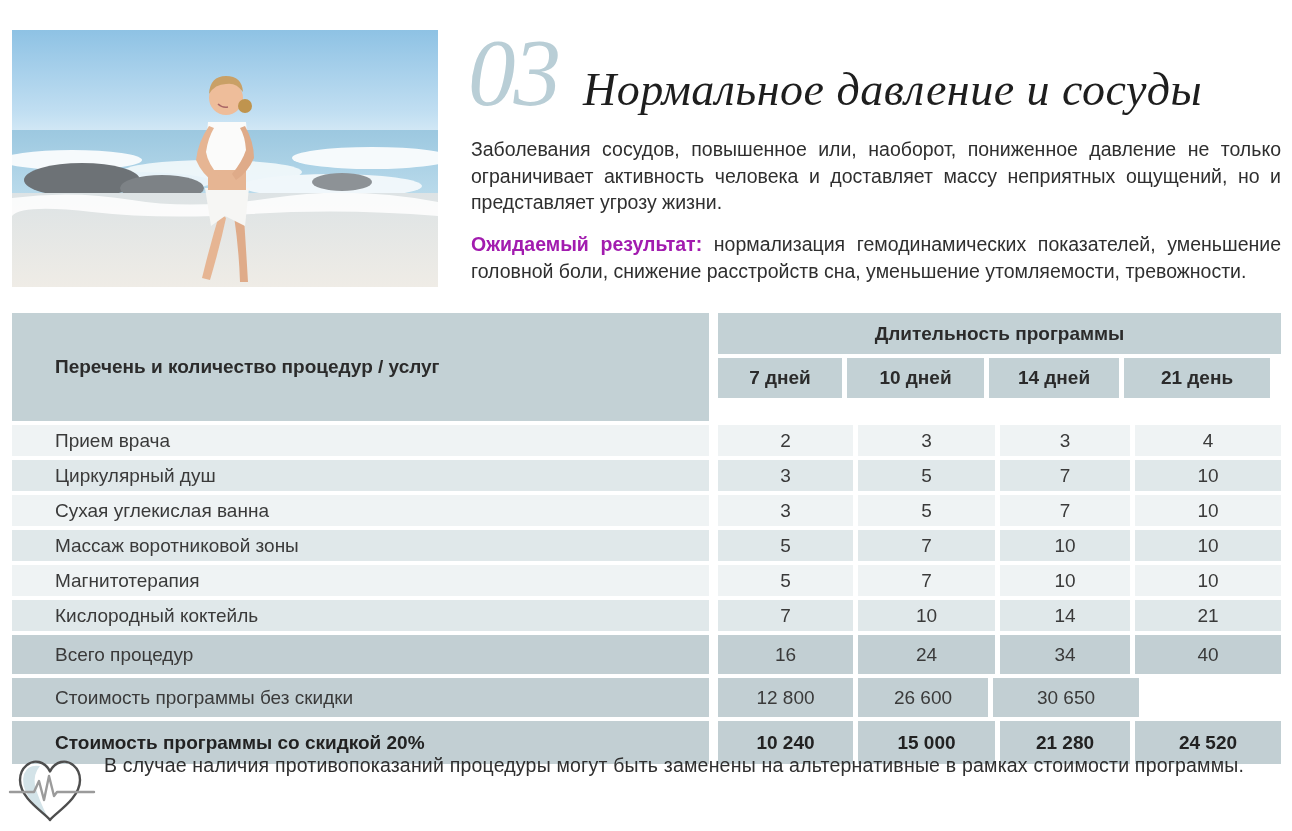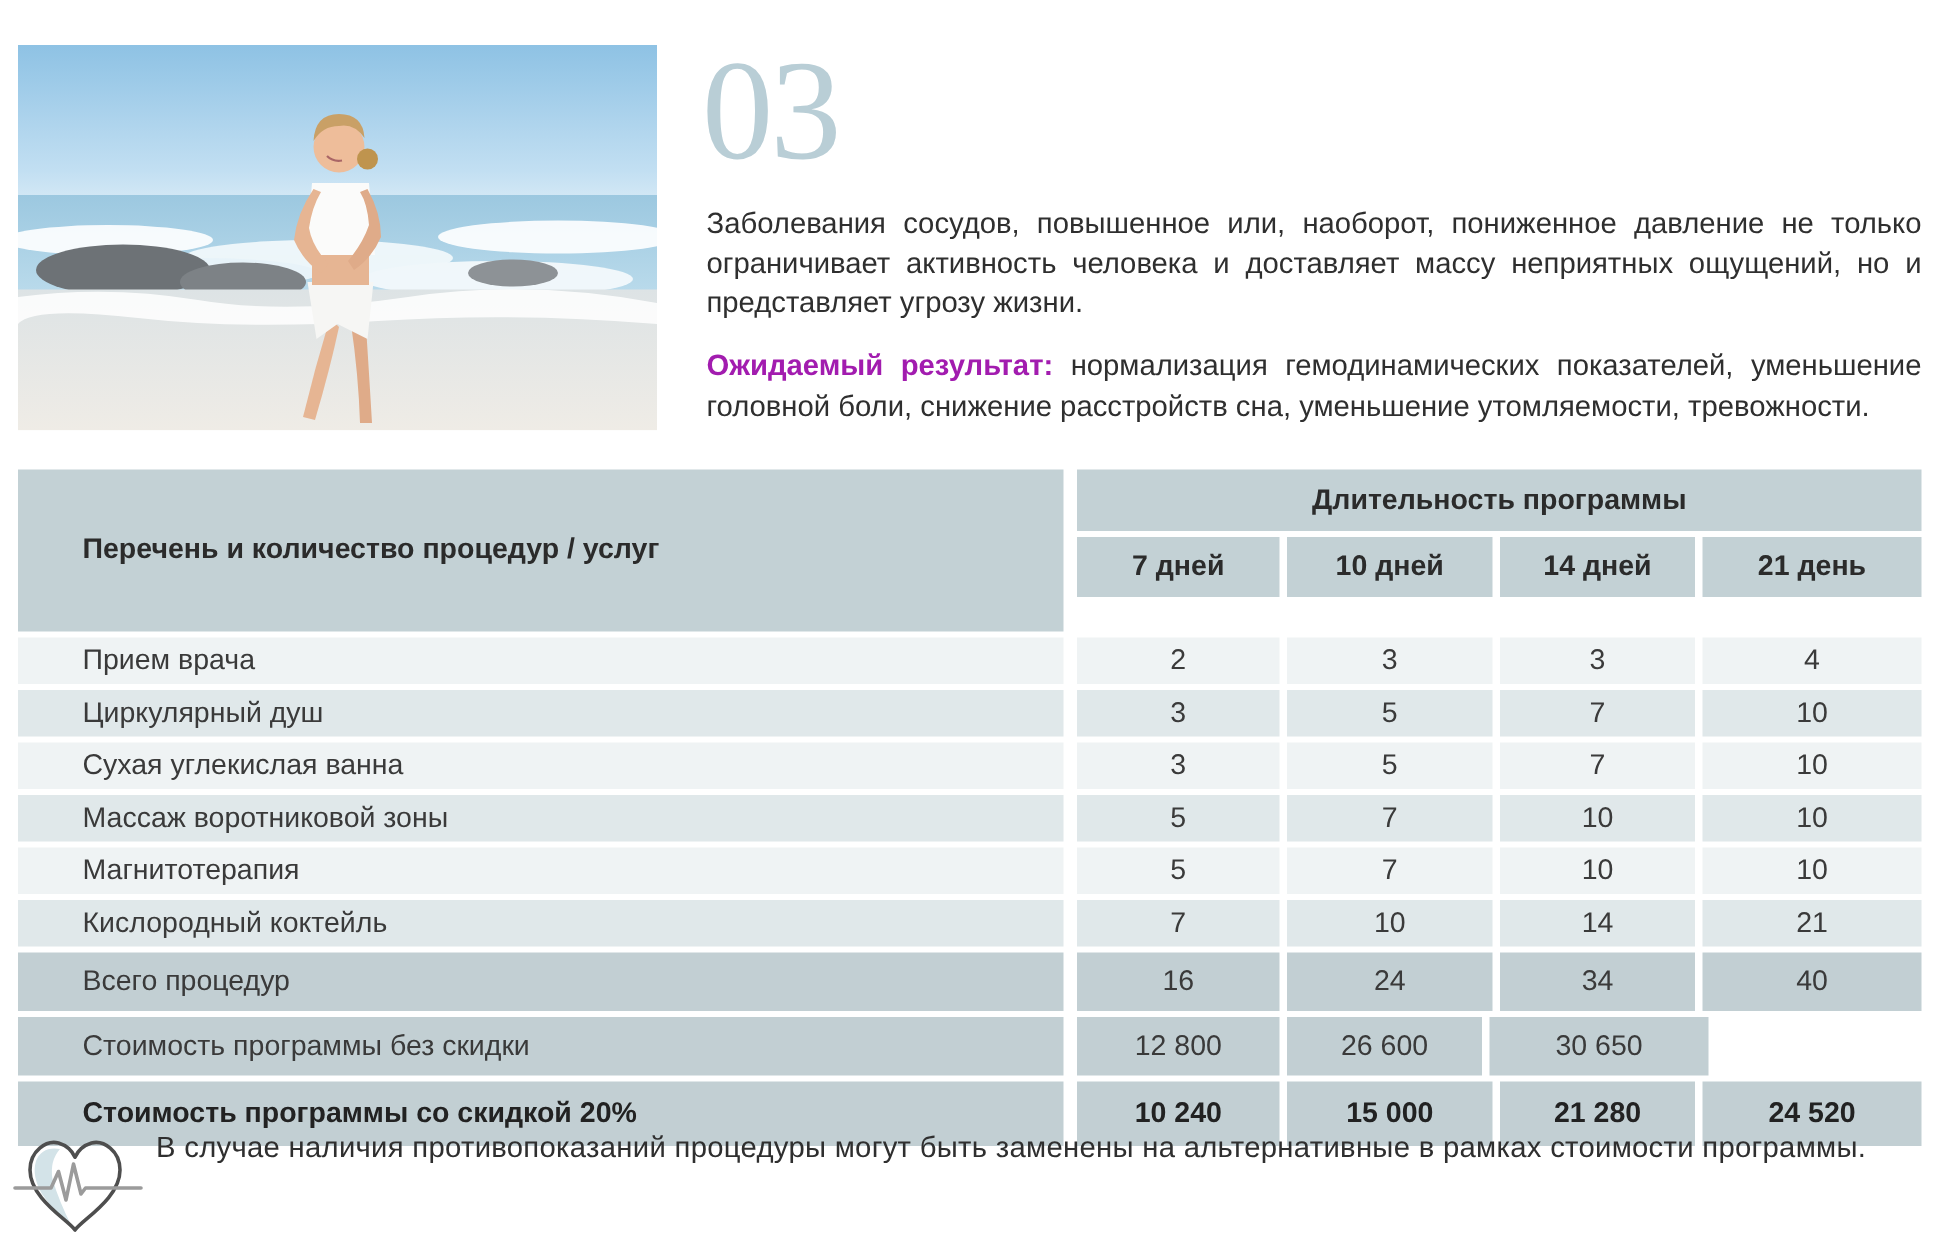--- a/index.html
+++ b/index.html
@@ -4,21 +4,21 @@
 <style>
   html,body{margin:0;padding:0;background:#ffffff;}
   body{width:1292px;height:831px;position:relative;font-family:"Liberation Sans",sans-serif;color:#333;overflow:hidden;}
 
   
   .photo{position:absolute;left:12px;top:30px;width:426px;height:257px;overflow:hidden;}
   .photo svg{display:block;}
 
   
   .title-row{position:absolute;left:468px;top:28px;display:flex;align-items:baseline;}
-  .section-number{font-family:"Liberation Serif",serif;font-weight:400;
+  .section-number{font-family:"Liberation Serif",serif;font-style:italic;font-weight:400;
     font-size:95px;line-height:0.95;color:#b9ced6;letter-spacing:-2px;}
   .page-title{font-family:"Liberation Serif",serif;font-style:italic;font-weight:400;
     font-size:46px;color:#1e1e1e;margin-left:24px;letter-spacing:0.5px;}
 
   .intro{position:absolute;left:471px;top:136px;width:810px;font-size:19.5px;line-height:1.36;
     text-align:justify;color:#2f2f2f;}
   .expected{position:absolute;left:471px;top:231px;width:810px;font-size:19.5px;line-height:1.36;
     text-align:justify;color:#2f2f2f;}
   .expected b{color:#a21caf;}
 
@@ -26,21 +26,21 @@
   .ptable{position:absolute;left:12px;top:313px;width:1269px;font-size:19px;color:#3a3a3a;}
   .thead{display:flex;}
   .th-left{background:var(--hdr);width:697px;height:108px;display:flex;align-items:center;
     padding-left:43px;box-sizing:border-box;font-weight:bold;color:#2b2b2b;}
   .th-right{width:563px;margin-left:9px;display:flex;flex-direction:column;}
   .th-group{background:var(--hdr);height:41px;margin-bottom:4px;display:flex;align-items:center;
     justify-content:center;font-weight:bold;color:#2b2b2b;}
   .th-durations{display:flex;height:40px;}
   .th-dur{background:var(--hdr);display:flex;align-items:center;justify-content:center;
     font-weight:bold;color:#2b2b2b;}
-  .w1{width:135px;} .w2{width:137px;margin-left:5px;} .w3{width:130px;margin-left:5px;} .w4{width:146px;margin-left:5px;}
+  .w1{width:124px;} .w2{width:137px;margin-left:5px;} .w3{width:130px;margin-left:5px;} .w4{width:146px;margin-left:5px;}
 
   .row{display:flex;margin-top:4px;height:31px;}
   .row .c0{width:697px;padding-left:43px;box-sizing:border-box;display:flex;align-items:center;}
   .row .cv{display:flex;align-items:center;justify-content:center;}
   .row .c1{width:135px;margin-left:9px;}
   .row .c2{width:137px;margin-left:5px;}
   .row .c3{width:130px;margin-left:5px;}
   .row .c4{width:146px;margin-left:5px;}
   .row.light>div{background:var(--rl);}
   .row.alt>div{background:var(--ra);}
@@ -101,20 +101,21 @@
       <circle cx="214" cy="68" r="17" fill="#eebd9a"></circle>
       <path d="M197,64 Q198,46 214,46 Q230,46 231,62 Q224,52 214,54 Q203,54 197,64 Z" fill="#c9a066"></path>
       <circle cx="233" cy="76" r="7" fill="#bf944e"></circle>
       <path d="M206,74 Q210,78 216,77" stroke="#a66" stroke-width="1.5" fill="none"></path>
     </g>
   </svg>
 </div>
 
 <div class="title-row">
   <div class="section-number">03</div>
+  <div class="page-title">Нормальное давление и сосуды</div>
 </div>
 
 <div class="intro">Заболевания сосудов, повышенное или, наоборот, пониженное давление не только ограничивает активность человека и доставляет массу неприятных ощущений, но и представляет угрозу жизни.</div>
 
 <div class="expected"><b>Ожидаемый результат:</b><span> нормализация гемодинамических показателей, уменьшение головной боли, снижение расстройств сна, уменьшение утомляемости, тревожности.</span></div>
 
 <div class="ptable">
   <div class="thead">
     <div class="th-left">Перечень и количество процедур / услуг</div>
     <div class="th-right">

